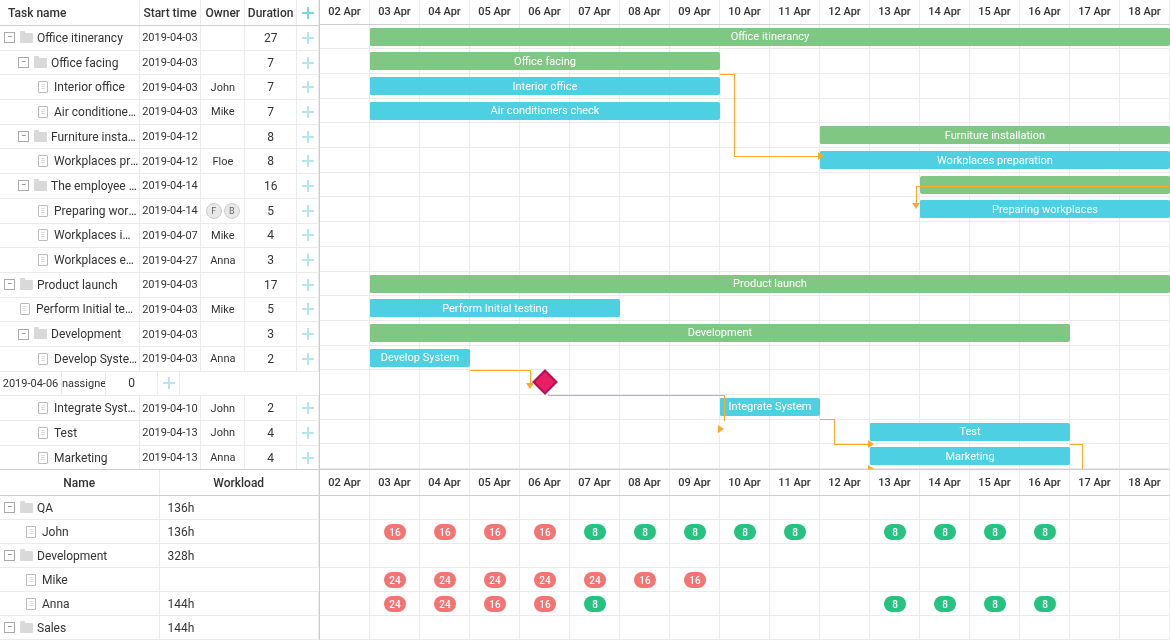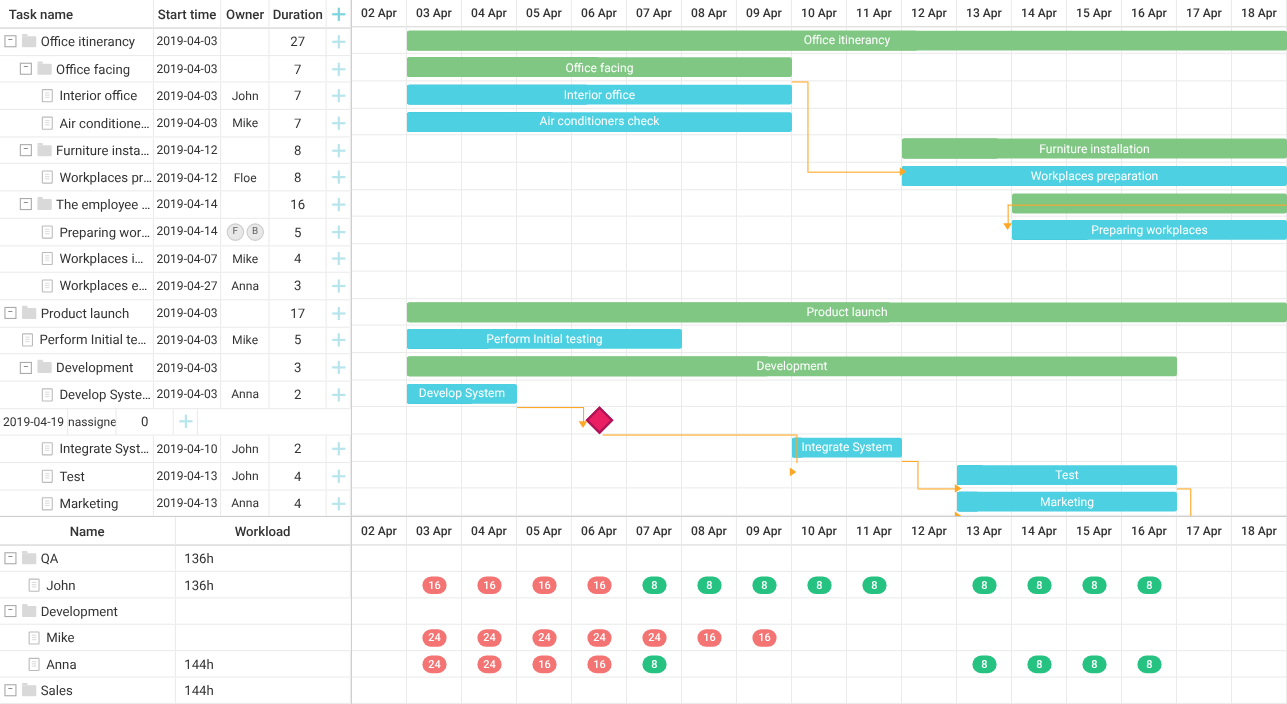--- a/index.html
+++ b/index.html
@@ -288,21 +288,21 @@
               <span class="tname">Develop System</span>
             </div>
             <div class="cell start">2019-04-03</div>
             <div class="cell owner">Anna</div>
             <div class="cell dur">2</div>
             <div class="cell plus">
               <span class="plus-ic"></span>
             </div>
           </div>
           <div class="grow indent-2">
-            <div class="cell start">2019-04-19</div>
+            <div class="cell start">2019-04-06</div>
             <div class="cell owner">Unassigned</div>
             <div class="cell dur">0</div>
             <div class="cell plus">
               <span class="plus-ic"></span>
             </div>
           </div>
           <div class="grow indent-2">
             <div class="cell name">
               <span class="ticon">
                 <span class="file"></span>
@@ -513,20 +513,21 @@
             <div class="wcell load">136h</div>
           </div>
           <div class="wrow windent-0">
             <div class="wcell name">
               <span class="expander">−</span>
               <span class="ticon">
                 <span class="folder"></span>
               </span>
               <span>Development</span>
             </div>
+            <div class="wcell load">328h</div>
           </div>
           <div class="wrow windent-1">
             <div class="wcell name">
               <span class="ticon">
                 <span class="file"></span>
               </span>
               <span>Mike</span>
             </div>
           </div>
           <div class="wrow windent-1">

